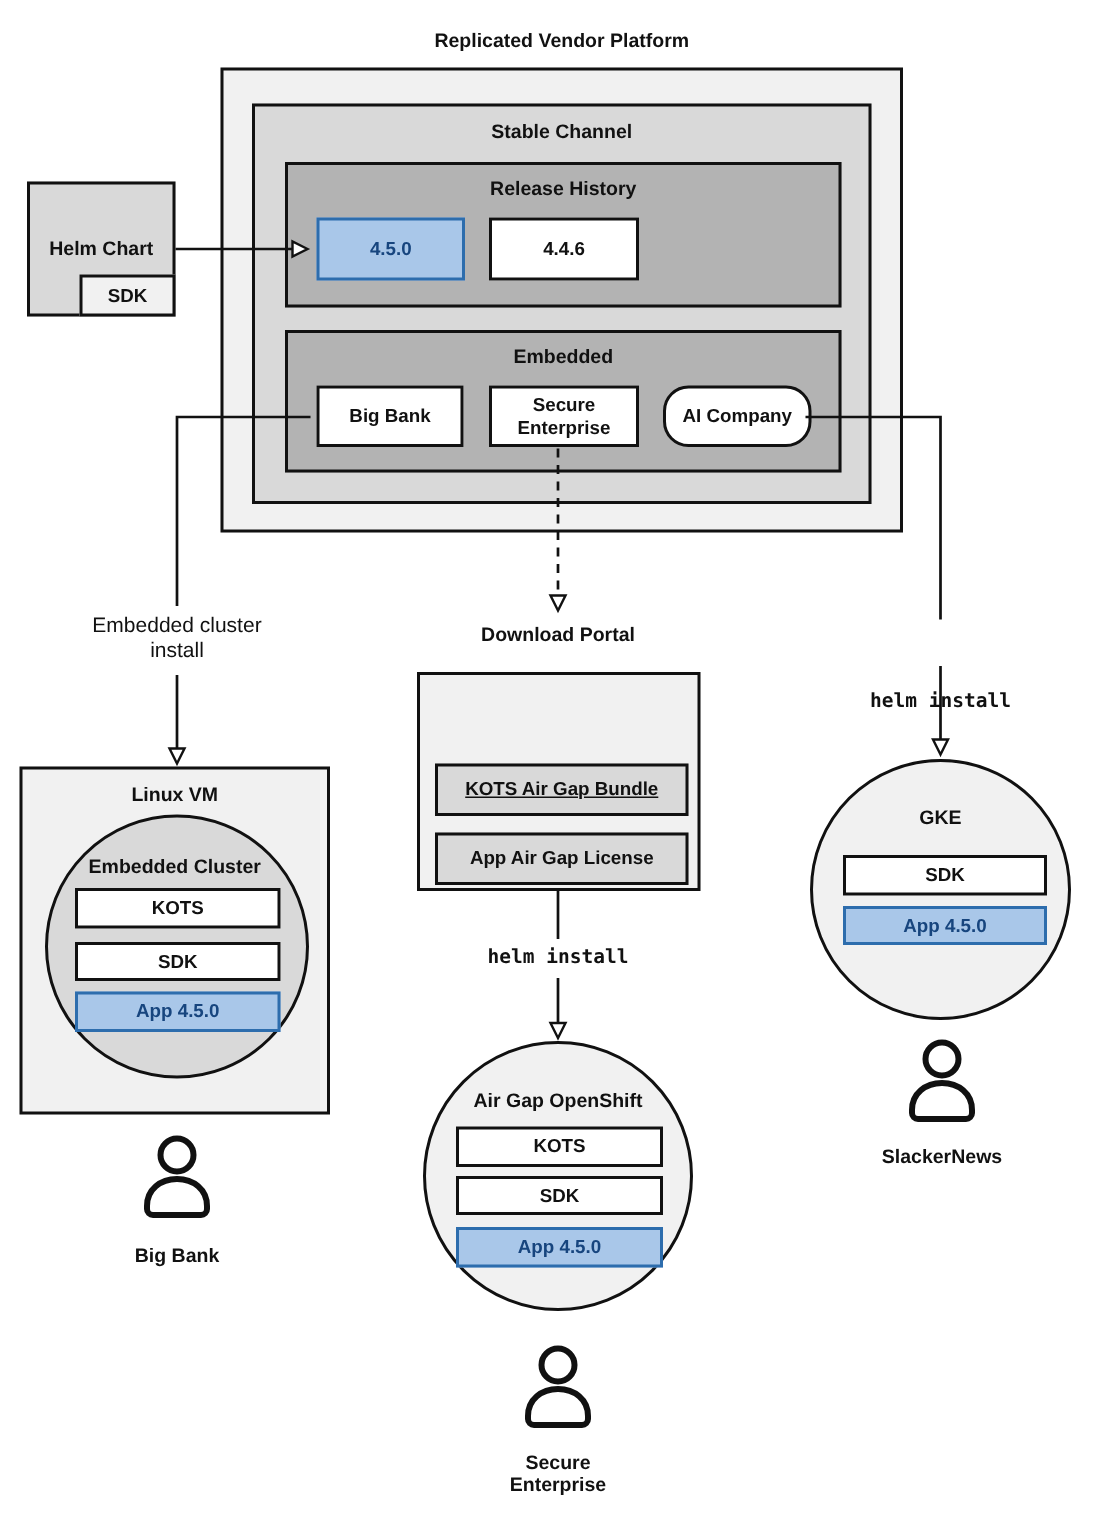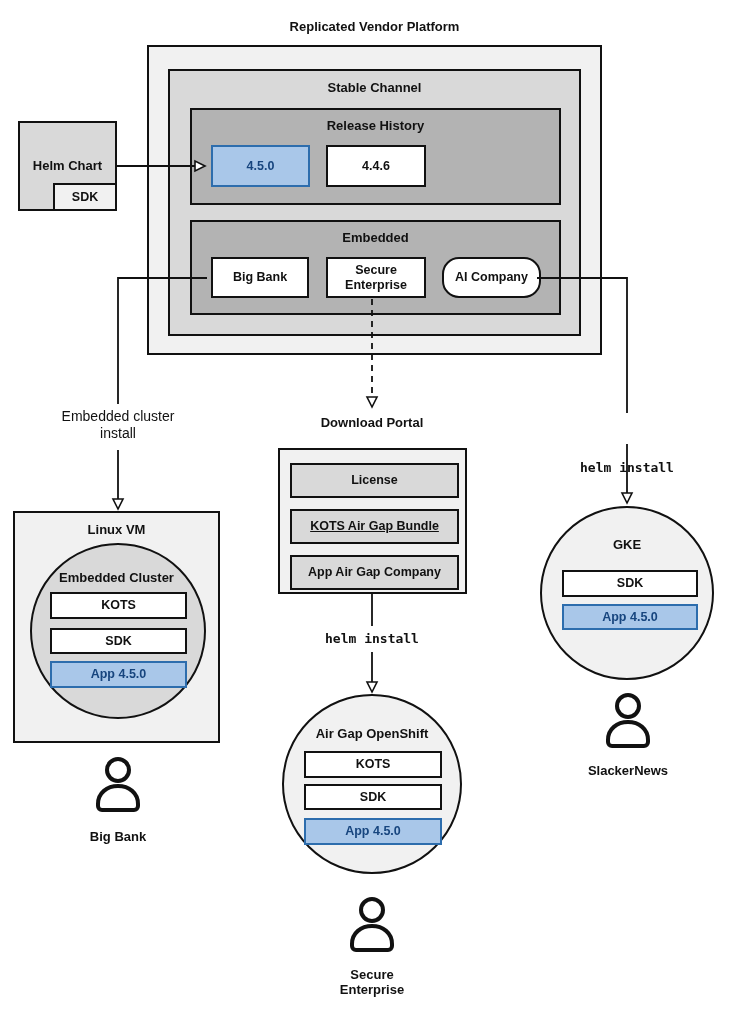--- a/index.html
+++ b/index.html
@@ -66,28 +66,25 @@
       <span>SDK</span>
     </div>
   </div>
 
   <div class="abs lbl-sm" style="left:54px;top:408px;width:128px;">Embedded cluster install</div>
   <div class="abs mono" style="left:552px;top:420px;width:150px;margin-top:40px;">helm install</div>
   <div class="abs mono" style="left:297px;top:631px;width:150px;">helm install</div>
 
   <div class="abs lbl" style="left:292px;top:416px;width:160px;">Download Portal</div>
   <div class="box bg-light" style="left:278px;top:448px;width:189px;height:146px;">
-    <div class="box bg-mid cell" style="left:10px;top:13px;width:169px;height:35px;">
-      <span>License</span>
-    </div>
     <div class="box bg-mid cell" style="left:10px;top:59px;width:169px;height:35px;text-decoration:underline;">
       <span>KOTS Air Gap Bundle</span>
     </div>
     <div class="box bg-mid cell" style="left:10px;top:105px;width:169px;height:35px;">
-      <span>App Air Gap Company</span>
+      <span>App Air Gap License</span>
     </div>
   </div>
 
   <div class="box bg-light" style="left:13px;top:511px;width:207px;height:232px;">
     <div class="abs lbl" style="left:0;top:10px;width:100%;">Linux VM</div>
     <div class="box bg-mid circle" style="left:15px;top:30px;width:176px;height:176px;"></div>
     <div class="abs lbl" style="left:0;top:58px;width:100%;">Embedded Cluster</div>
     <div class="box bg-white cell" style="left:35px;top:79px;width:137px;height:27px;">
       <span>KOTS</span>
     </div>

